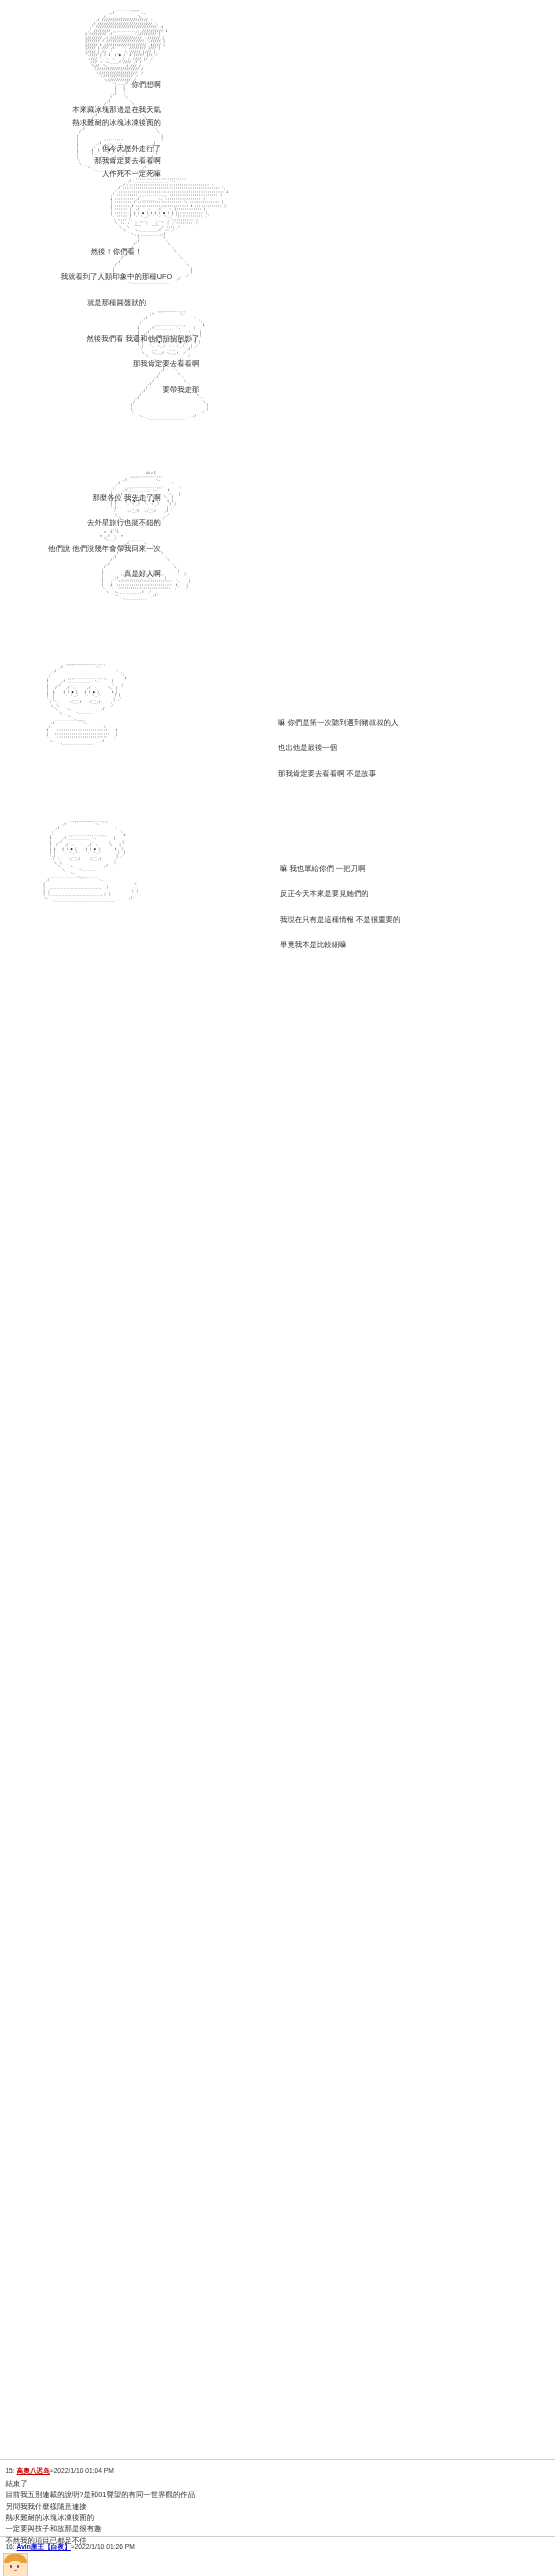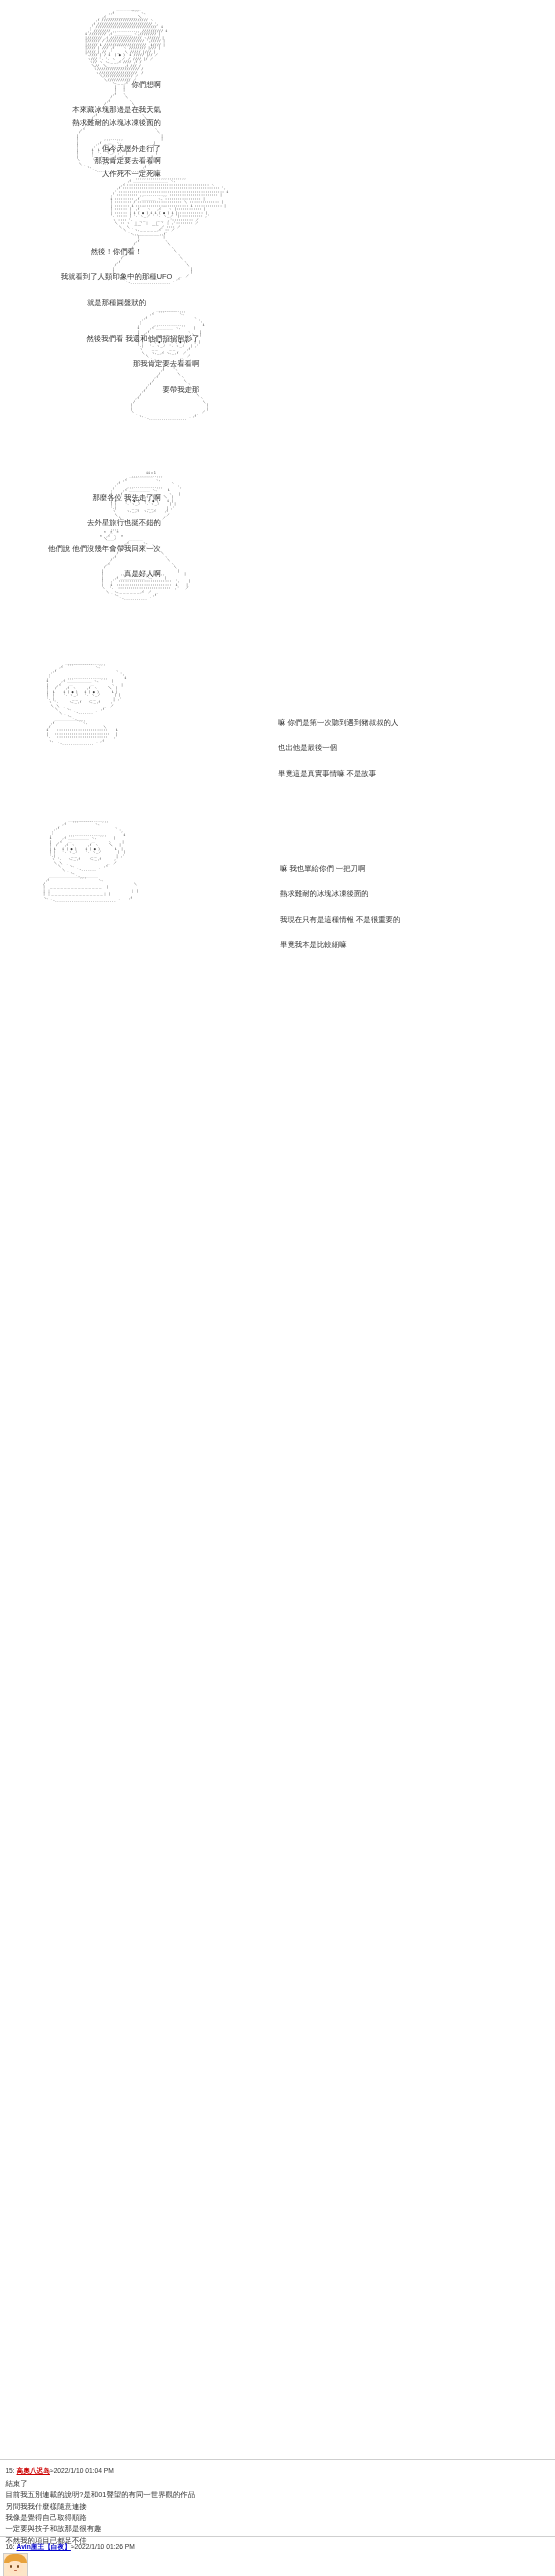--- a/index.html
+++ b/index.html
@@ -284,21 +284,21 @@
    |   ::::::::::::::::::::::::::   |
    '.   ::::::::::::::::::::::::   ,'
     ヽ､                      ,ｲ
         ｀ｰ--------------‐ ´
   </pre>
 
   <div class="dlg" style="left:278px;top:717px;width:234px;">嘛 你們是第一次聽到遇到豬叔叔的人
 
 也出他是最後一個
 
-畢竟這是真實事情嘛 不是故事</div>
+那我肯定要去看看啊 不是故事</div>
 
   <pre class="aa-block" style="left:41px;top:816px;font-size:3.5px;line-height:3.5px;">               ,,,-----------,,,
           ,ｲ ￣￣￣￣￣￣￣ ヽ､
        ,ｲ                          ヽ
      ,'                              ',
     ,'       ,,,------------,,,        i
     i     ,ｲ ＿＿＿＿＿＿ ヽ､        |
     |   ,ｲ                      ヽ     |
     |  /   ,ｲ￣ヽ      ,ｲ￣ヽ     ＼   |
     | i   i ( ● )    i ( ● )       i  |
@@ -314,37 +314,37 @@
  /                                          ＼
  |  ＿＿＿＿＿＿＿＿＿＿＿＿＿＿＿  |
  | ｜                                      ｜ |
  | ｜＿＿＿＿＿＿＿＿＿＿＿＿＿＿＿｜ |
  ヽ､                                      ,ｲ
     ｀ｰ----------------------------‐ ´
   </pre>
 
   <div class="dlg" style="left:280px;top:863px;width:234px;">嘛 我也單給你們 一把刀啊
 
-熱求難耐的冰塊冰凍後面的
+反正今天本來是要見她們的
 
 我現在只有是這種情報 不是很重要的
 
 畢竟我本是比較細嘛</div>
 
   <div class="hr" style="top:2459px;"></div>
 
   <div class="post" style="top:2465px;width:545px;">
     <div class="meta">
       <span class="num">15:</span>
       <a class="name" href="#">高奧八迟岛</a><span>≈2022/1/10 01:04 PM</span>
     </div>
     <div class="body">結束了
 目前我五別連載的說明?是和01聲望的有同一世界觀的作品
 另問我我什麼樣隨意連接
-我像是覺得自己取得順路
+熱求難耐的冰塊冰凍後面的
 一定要與技子和故那是很有趣
 不然我的項目已都足不佳</div>
   </div>
 
   <div class="hr" style="top:2536px;"></div>
 
   <div class="post" style="top:2541px;width:545px;">
     <div class="meta">
       <span class="num">16:</span>
       <a class="name blue" href="#">Avin厘王【白夜】</a><span>≈2022/1/10 01:26 PM</span>

